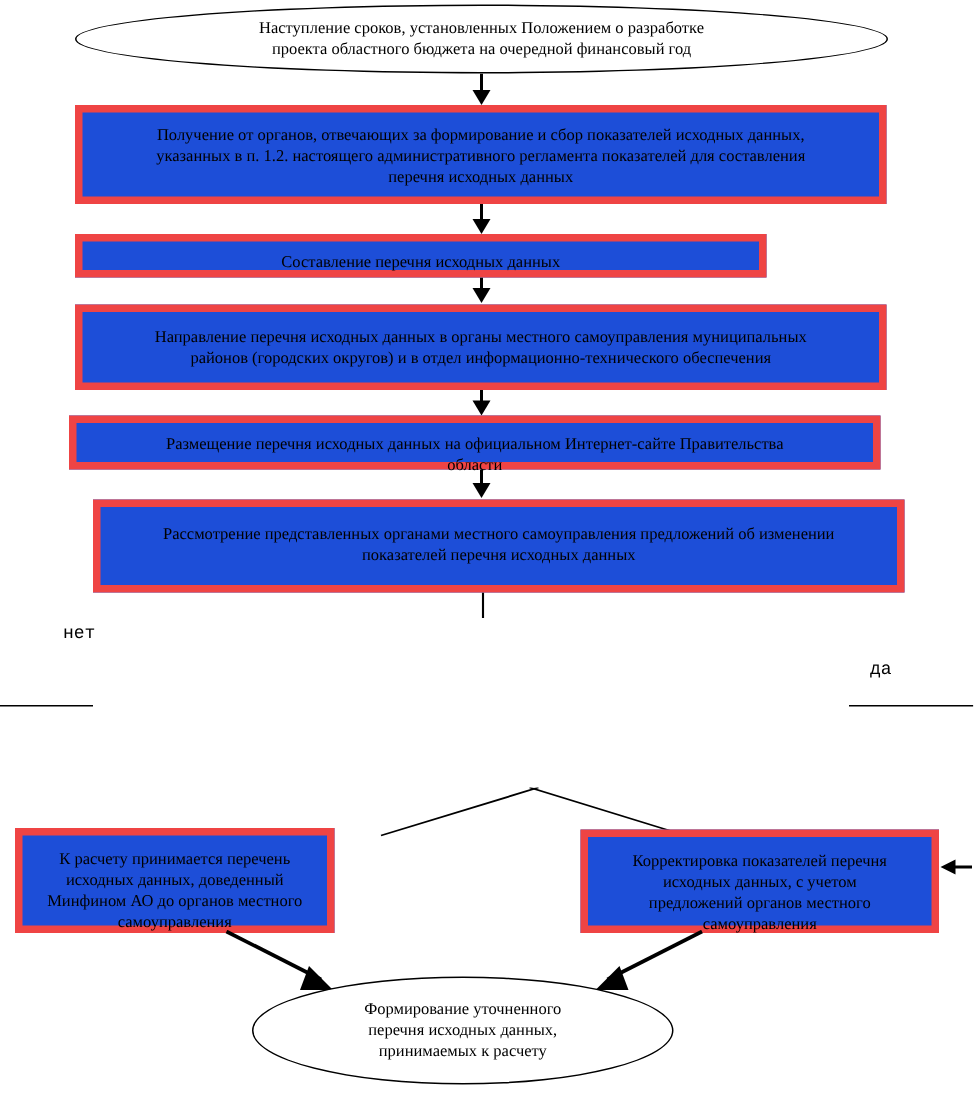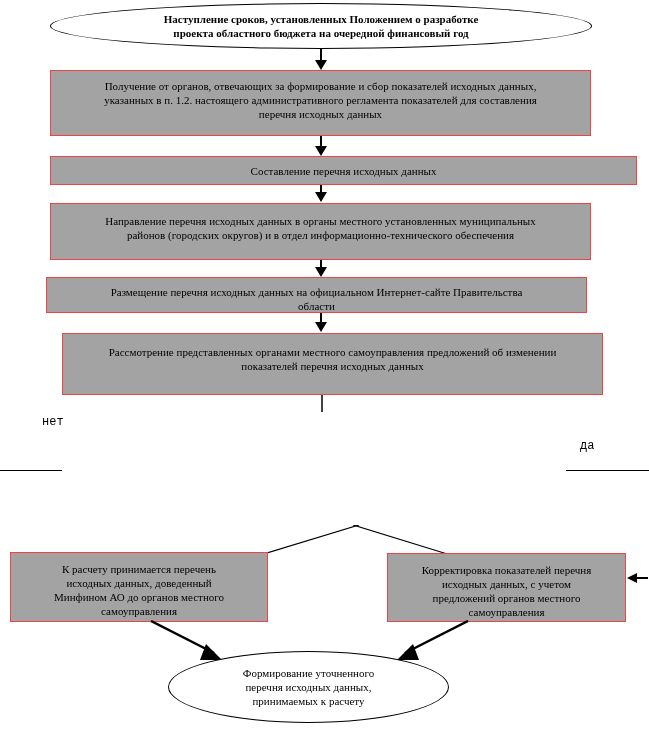--- a/index.html
+++ b/index.html
@@ -13,22 +13,22 @@
   }
   #canvas {
     position: relative;
     width: 649px;
     height: 733px;
     background: #ffffff;
     overflow: hidden;
   }
   .proc-box {
     position: absolute;
-    border: 1px solid #ef4444;
-    background: #a3a3a3;
+    border: 5px solid #ef4444;
+    background: #1d4ed8;
     box-sizing: border-box;
   }
   .proc-box .label {
     position: absolute;
     left: 6px;
     right: 6px;
     top: 6px;
     text-align: center;
     font-size: 11px;
     line-height: 14px;
@@ -78,21 +78,21 @@
     position: absolute;
     background: #000000;
     height: 1px;
   }
 </style>
 </head>
 <body>
 
 <div id="canvas">
 
-  <div class="ellipse" style="left:50px; top:3px; width:542px; height:46px;font-weight:bold;">
+  <div class="ellipse" style="left:50px; top:3px; width:542px; height:46px;">
     <div class="label" style="top:8px;">Наступление сроков, установленных Положением о разработке
 проекта областного бюджета на очередной финансовый год</div>
   </div>
 
   <div class="connector" style="left:314px; top:49px; width:14px; height:22px;">
     <svg width="14" height="22">
       <line x1="7" y1="0" x2="7" y2="13" stroke="#000" stroke-width="2"></line>
       <polygon points="1,11 13,11 7,21" fill="#000"></polygon>
     </svg>
   </div>
@@ -103,33 +103,33 @@
 перечня исходных данных</div>
   </div>
 
   <div class="connector" style="left:314px; top:136px; width:14px; height:21px;">
     <svg width="14" height="21">
       <line x1="7" y1="0" x2="7" y2="12" stroke="#000" stroke-width="2"></line>
       <polygon points="1,10 13,10 7,20" fill="#000"></polygon>
     </svg>
   </div>
 
-  <div class="proc-box" style="left:50px; top:156px; width:587px; height:29px;">
+  <div class="proc-box" style="left:50px; top:156px; width:461px; height:29px;">
     <div class="label" style="top:7px;">Составление перечня исходных данных</div>
   </div>
 
   <div class="connector" style="left:314px; top:185px; width:14px; height:18px;">
     <svg width="14" height="18">
       <line x1="7" y1="0" x2="7" y2="9" stroke="#000" stroke-width="2"></line>
       <polygon points="1,7 13,7 7,17" fill="#000"></polygon>
     </svg>
   </div>
 
   <div class="proc-box" style="left:50px; top:203px; width:541px; height:57px;">
-    <div class="label" style="top:10px;">Направление перечня исходных данных в органы местного установленных муниципальных
+    <div class="label" style="top:10px;">Направление перечня исходных данных в органы местного самоуправления муниципальных
 районов (городских округов) и в отдел информационно-технического обеспечения</div>
   </div>
 
   <div class="connector" style="left:314px; top:260px; width:14px; height:18px;">
     <svg width="14" height="18">
       <line x1="7" y1="0" x2="7" y2="9" stroke="#000" stroke-width="2"></line>
       <polygon points="1,7 13,7 7,17" fill="#000"></polygon>
     </svg>
   </div>
 
@@ -168,21 +168,21 @@
       <line x1="119" y1="0" x2="14" y2="32" stroke="#000" stroke-width="1.2"></line>
     </svg>
   </div>
 
   <div class="connector" style="left:352px; top:525px; width:120px; height:40px;">
     <svg width="120" height="40">
       <line x1="1" y1="0" x2="105" y2="32" stroke="#000" stroke-width="1.2"></line>
     </svg>
   </div>
 
-  <div class="proc-box" style="left:10px; top:552px; width:258px; height:70px;">
+  <div class="proc-box" style="left:10px; top:552px; width:213px; height:70px;">
     <div class="label" style="top:9px;">К расчету принимается перечень
 исходных данных, доведенный
 Минфином АО до органов местного
 самоуправления</div>
   </div>
 
   <div class="proc-box" style="left:387px; top:553px; width:239px; height:69px;">
     <div class="label" style="top:9px;font-family:Liberation Serif, serif;">Корректировка показателей перечня
 исходных данных, с учетом
 предложений органов местного

